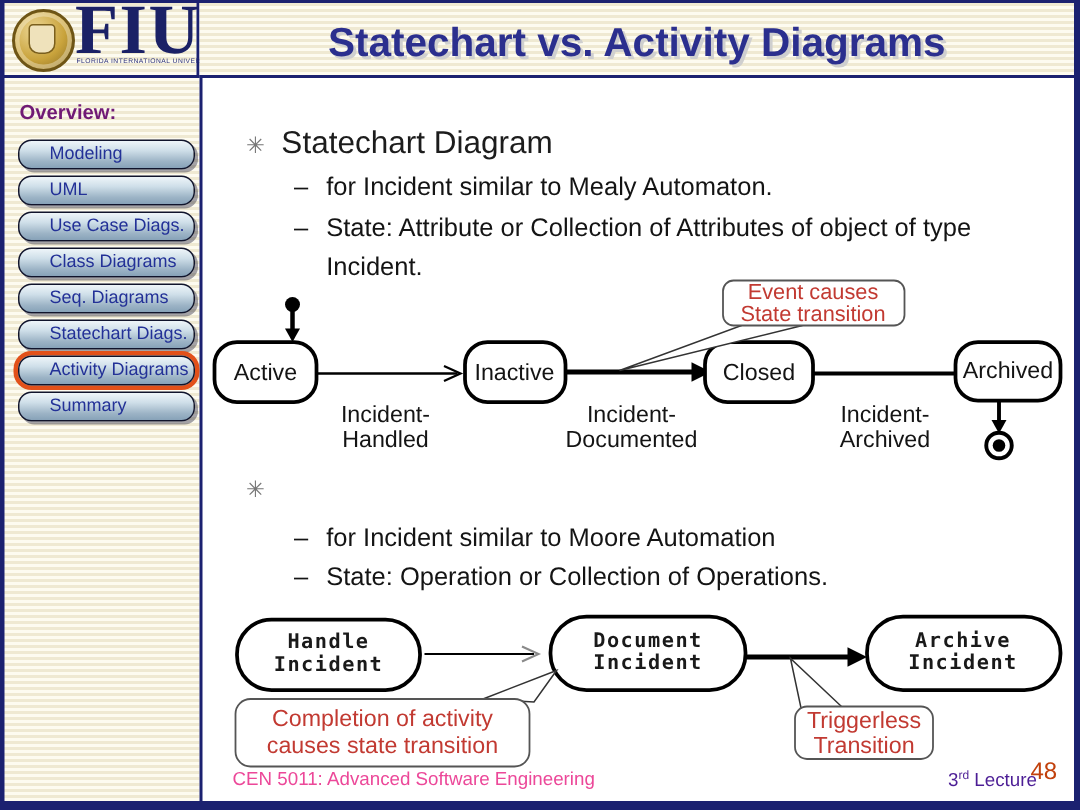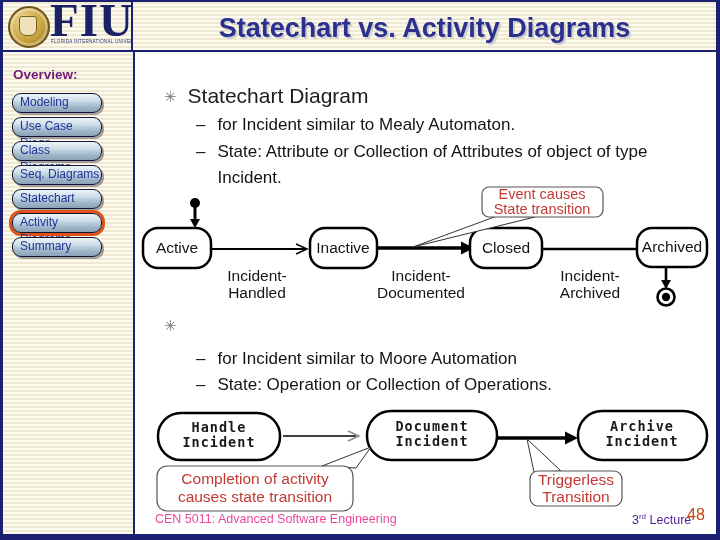--- a/index.html
+++ b/index.html
@@ -24,24 +24,24 @@
   .fiu-full{position:absolute;left:51px;top:39px;font-size:7px;color:#2a2f7a;white-space:nowrap;
         transform:scale(0.64);transform-origin:left top;letter-spacing:.5px;}
   .title-band{position:absolute;left:133px;top:0;width:583px;height:50px;border-bottom:2px solid #1b2170;}
   .page-title{position:absolute;left:133px;top:13px;width:583px;text-align:center;font-weight:bold;
         font-size:27px;color:#2b2f8e;text-shadow:2px 2px 0 #cfcfcf;}
 
   
   .sidebar{position:absolute;left:0;top:52px;width:133px;height:482px;border-right:2px solid #1b2170;}
   .ov-label{position:absolute;left:13px;top:67px;font-size:13.5px;font-weight:bold;color:#701a75;}
   .nav{position:absolute;left:12px;top:93px;display:flex;flex-direction:column;gap:4px;}
-  .btn{width:90px;height:20px;box-sizing:border-box;border:1.6px solid #10142c;border-radius:9px;
+  .btn{width:118px;height:20px;box-sizing:border-box;border:1.6px solid #10142c;border-radius:9px;
        background:linear-gradient(180deg,#eef5f9 0%,#cfdfe9 35%,#9db4c6 75%,#87a2b8 100%);
        box-shadow:2px 2px 0 rgba(30,30,55,.4);color:#233197;font-size:12px;line-height:17px;
-       padding-left:7px;cursor:pointer;}
+       padding-left:20px;cursor:pointer;}
   .btn.active{box-shadow:0 0 0 3px #e2511a,2px 2px 0 rgba(30,30,55,.25);}
 
   
   .h-row{position:absolute;display:flex;gap:11px;color:#1c1c1c;}
   .star{font-size:15px;color:#777;margin-top:4px;}
   .h-text{font-size:21px;}
   .sub{position:absolute;display:flex;gap:12px;color:#141414;font-size:17px;line-height:26px;}
   .dash{flex:0 0 auto;}
   .sub .txt{max-width:458px;}
 
@@ -75,20 +75,21 @@
     <div class="fiu">FIU</div>
     <div class="fiu-full">FLORIDA INTERNATIONAL UNIVERSITY</div>
   </div>
   <div class="title-band stripes"></div>
   <div class="page-title">Statechart vs. Activity Diagrams</div>
 
   <div class="sidebar stripes"></div>
   <div class="ov-label">Overview:</div>
   <div class="nav">
     <div class="btn">Modeling</div>
+    <div class="btn">UML</div>
     <div class="btn">Use Case Diags.</div>
     <div class="btn">Class Diagrams</div>
     <div class="btn">Seq. Diagrams</div>
     <div class="btn">Statechart Diags.</div>
     <div class="btn active">Activity Diagrams</div>
     <div class="btn">Summary</div>
   </div>
 
   <div class="h-row" style="left:164px;top:84px;">
     <span class="star">✳</span>

